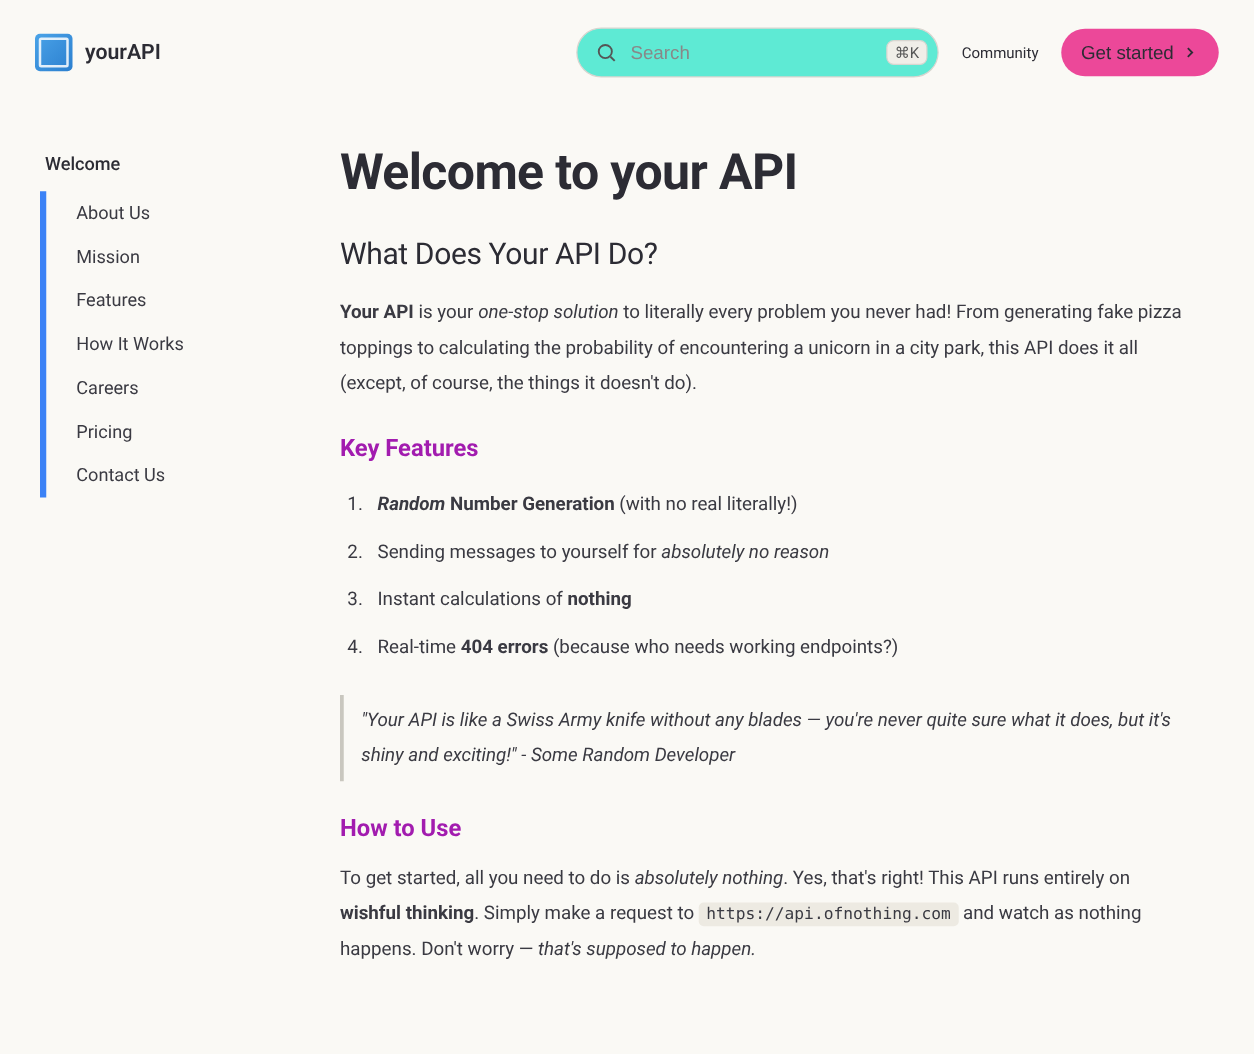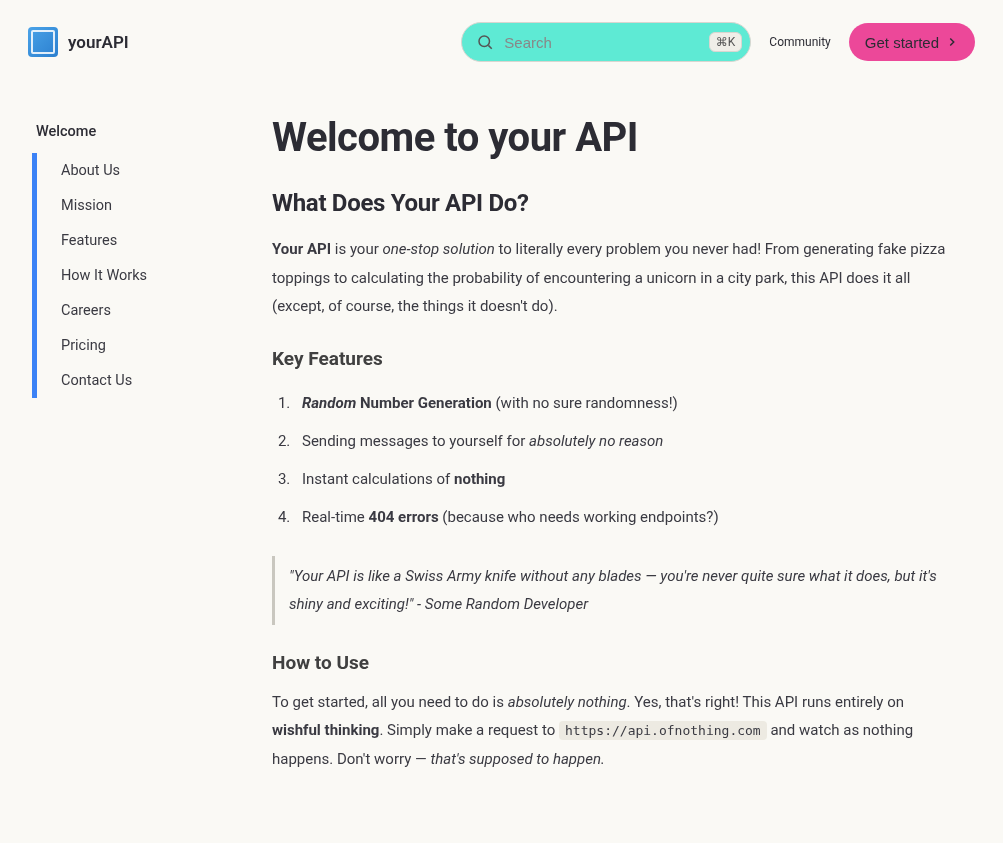--- a/index.html
+++ b/index.html
@@ -128,30 +128,30 @@
     }
     h1 {
       font-size: 40px;
       font-weight: 700;
       color: #2c2c34;
       margin-bottom: 28px;
       letter-spacing: -0.5px;
     }
     h2 {
       font-size: 24px;
-      font-weight: 700;
+      font-weight: 400;
       color: #2c2c34;
       margin-top: 22px;
       margin-bottom: 18px;
       letter-spacing: -0.3px;
     }
     h3 {
       font-size: 19px;
       font-weight: 700;
-      color: #404040;
+      color: #a21caf;
       margin-top: 26px;
       margin-bottom: 14px;
     }
     p {
       font-size: 15px;
       line-height: 1.9;
       margin-bottom: 8px;
     }
     strong { font-weight: 700; }
     em { font-style: italic; }
@@ -234,21 +234,21 @@
     <h1>Welcome to your API</h1>
 
     <h2>What Does Your API Do?</h2>
     <p>
       <strong>Your API</strong><span> is your </span><em>one-stop solution</em><span> to literally every problem you never had! From generating fake pizza toppings to calculating the probability of encountering a unicorn in a city park, this API does it all (except, of course, the things it doesn't do).</span>
     </p>
 
     <h3>Key Features</h3>
     <ol>
       <li>
-        <em><strong>Random</strong></em><strong> Number Generation</strong><span> (with no sure randomness!)</span>
+        <em><strong>Random</strong></em><strong> Number Generation</strong><span> (with no real literally!)</span>
       </li>
       <li>
         <span>Sending messages to yourself for </span><em>absolutely no reason</em>
       </li>
       <li>
         <span>Instant calculations of </span><strong>nothing</strong>
       </li>
       <li>
         <span>Real-time </span><strong>404 errors</strong><span> (because who needs working endpoints?)</span>
       </li>

